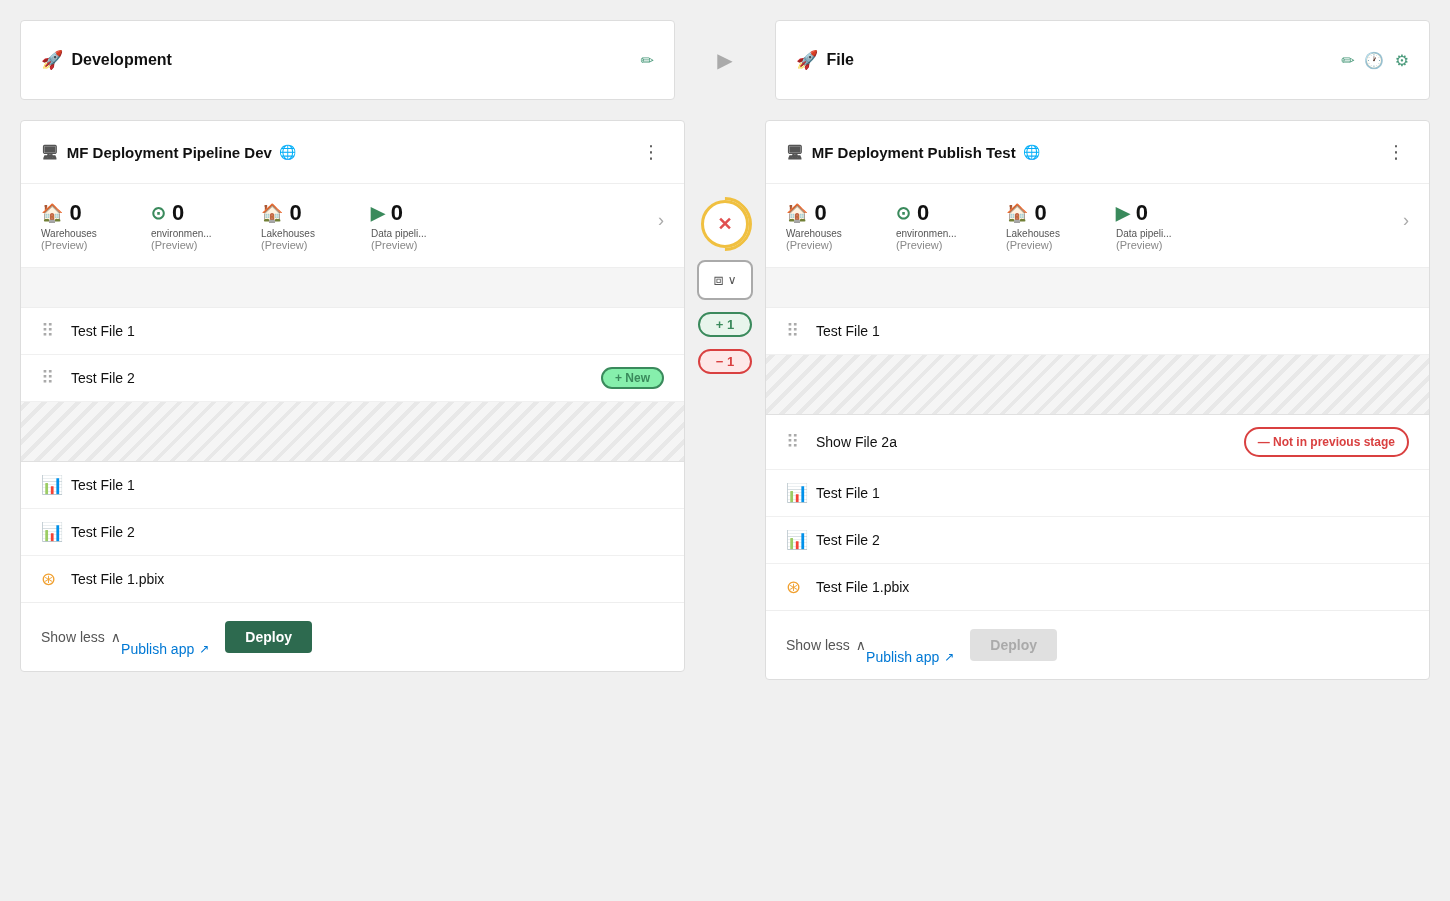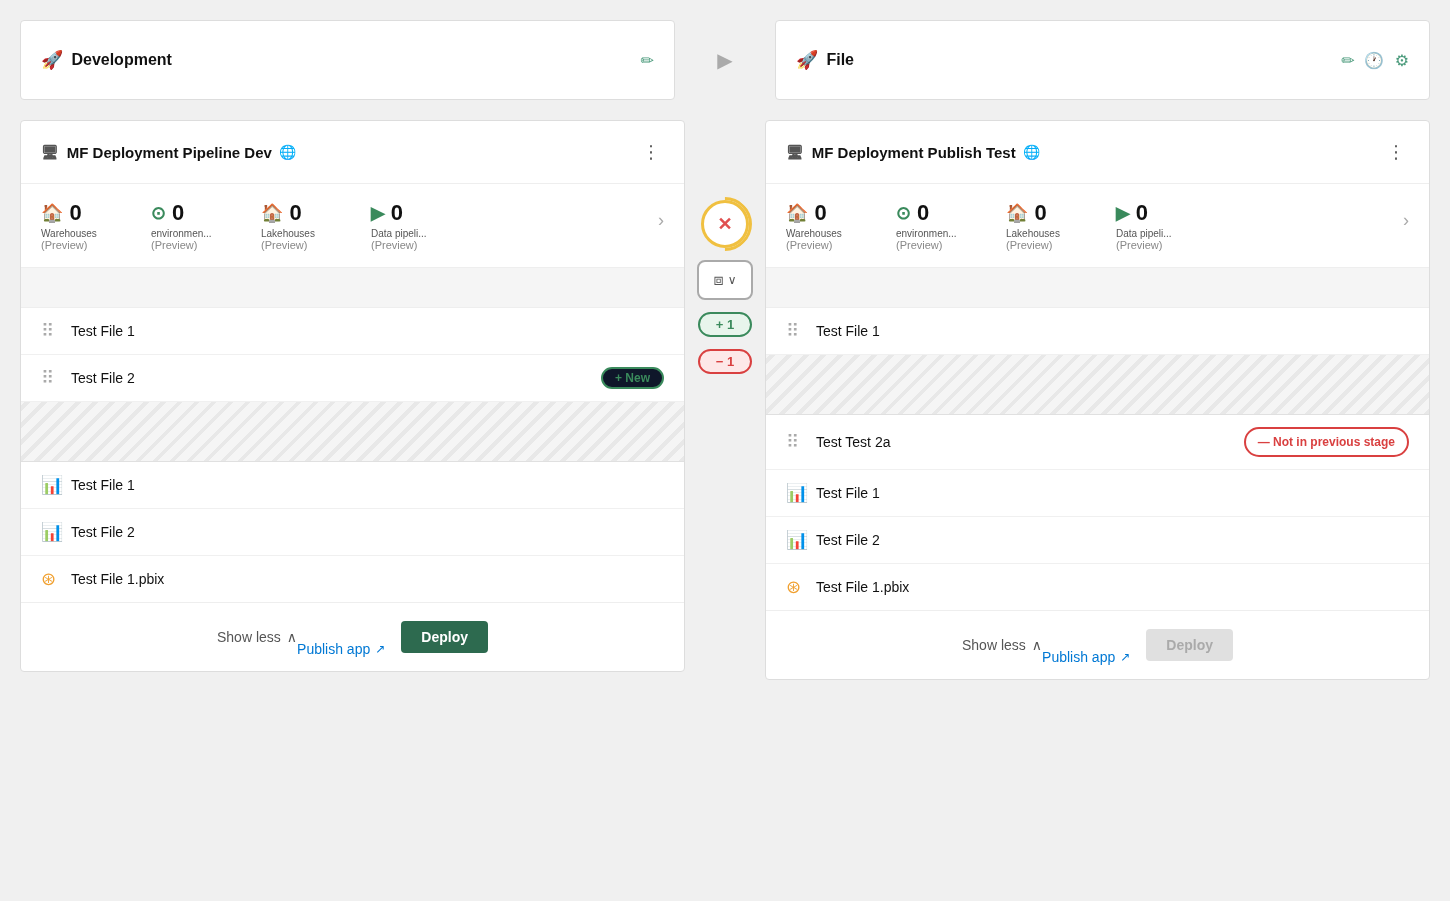--- a/index.html
+++ b/index.html
@@ -171,21 +171,21 @@
       color: #888;
       width: 20px;
       flex-shrink: 0;
     }
     .file-name {
       font-size: 14px;
       color: #111;
       flex: 1;
     }
     .badge-new {
-      background: #0f172a;
+      background: #86efac;
       border: 2px solid #3a8a5c;
       color: #3a8a5c;
       border-radius: 20px;
       padding: 2px 12px;
       font-size: 12px;
       font-weight: 600;
       display: flex;
       align-items: center;
       gap: 4px;
     }
@@ -208,21 +208,21 @@
         #e8e8e8 4px,
         #f5f5f5 4px,
         #f5f5f5 12px
       );
       height: 60px;
       border-bottom: 1px solid #e0e0e0;
     }
     .card-footer {
       display: flex;
       align-items: center;
-      justify-content: center;
+      justify-content: flex-start;
       padding: 14px 20px;
       border-top: 1px solid #eee;
     }
     .show-less-btn {
       color: #555;
       font-size: 14px;
       cursor: pointer;
       display: flex;
       align-items: center;
       gap: 6px;
@@ -531,21 +531,21 @@
 
         <div class="file-item">
           <span class="file-icon" style="color:#aaa; font-size:18px;">⠿</span>
           <span class="file-name">Test File 1</span>
         </div>
 
         <div class="hatched-area"></div>
 
         <div class="file-item">
           <span class="file-icon" style="color:#aaa; font-size:18px;">⠿</span>
-          <span class="file-name">Test Test 2a</span>
+          <span class="file-name">Show File 2a</span>
           <span class="badge-not-in-stage">— Not in previous stage</span>
         </div>
 
         <div class="file-item">
           <span class="file-icon icon-bar-chart" style="font-size:18px;">📊</span>
           <span class="file-name">Test File 1</span>
         </div>
 
         <div class="file-item">
           <span class="file-icon icon-bar-chart" style="font-size:18px;">📊</span>

